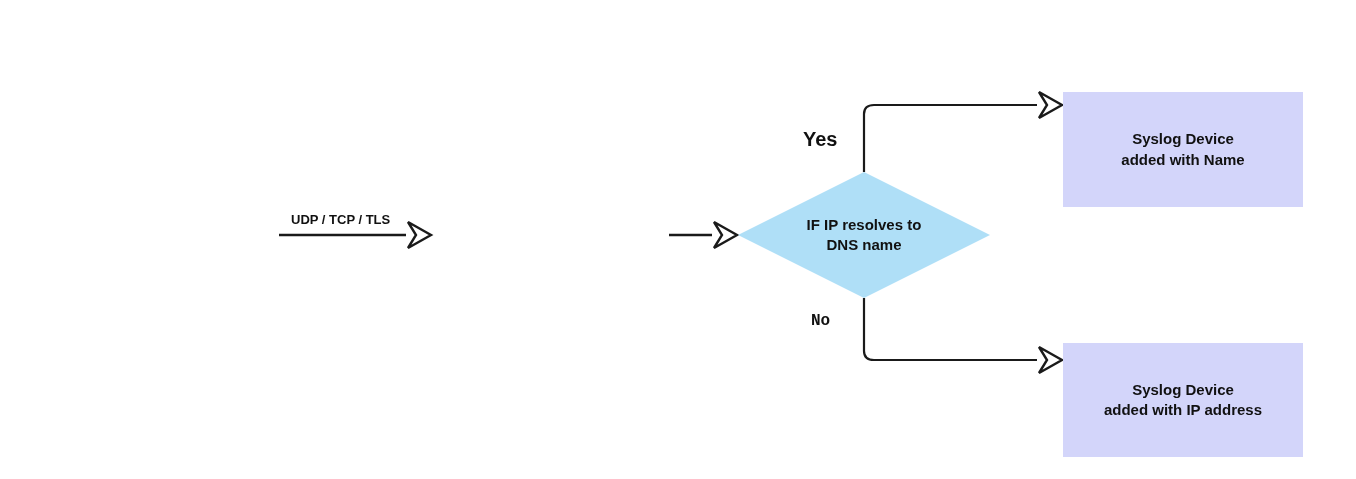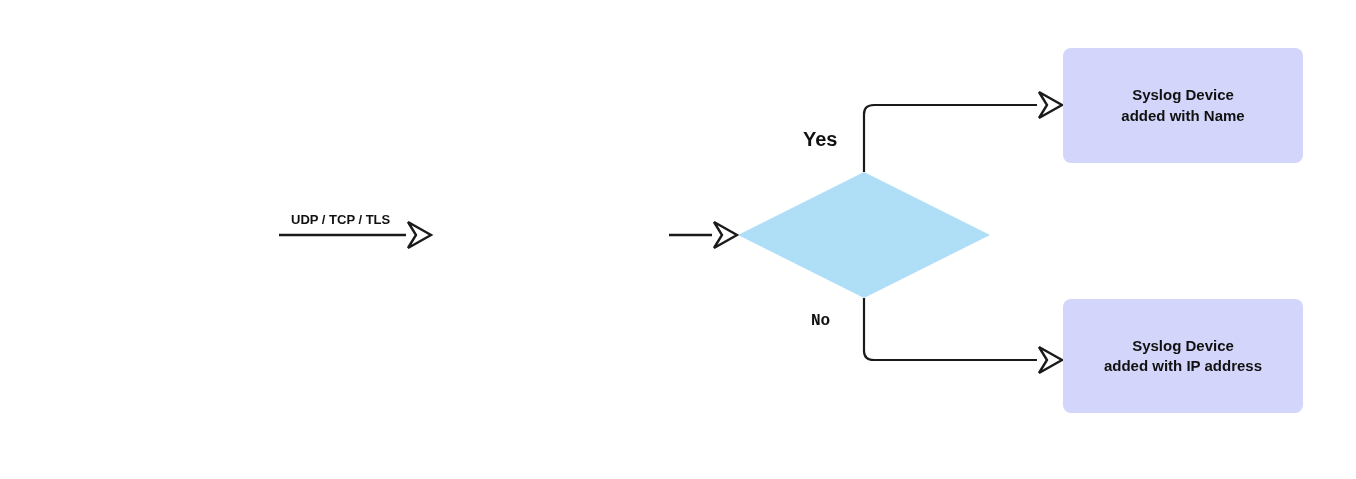--- a/index.html
+++ b/index.html
@@ -79,21 +79,22 @@
   .decision-text {
     position: relative;
     z-index: 2;
     font-size: 15px;
     width: 150px;
   }
   .terminal-node {
     width: 240px;
     background: #D3D5FA;
     font-size: 15px;
-    border-radius: 8px;
+    border-radius: 0;
+    margin-top: 44px;
   }
   .terminal-top {
     left: 1063px;
     top: 48px;
     height: 115px;
   }
   .terminal-bottom {
     left: 1063px;
     top: 299px;
     height: 114px;
@@ -146,20 +147,22 @@
     <g>
       <path d="M 864 298 L 864 351 Q 864 360 874 360 L 1037 360" fill="none" stroke="#1a1a1a" stroke-width="2.2" stroke-linecap="butt"></path>
       <path d="M 1039 347 L 1062 360 L 1039 373 L 1047 360 Z" fill="#ffffff" stroke="#1a1a1a" stroke-width="2.4" stroke-linejoin="miter"></path>
     </g>
   </svg>
 
 
 
   <div class="node decision-wrap">
     <div class="decision-shape"></div>
+    <span class="node-label decision-text">IF IP resolves to
+DNS name</span>
   </div>
 
   <div class="node terminal-node terminal-top">
     <span class="node-label">Syslog Device
 added with Name</span>
   </div>
 
   <div class="node terminal-node terminal-bottom">
     <span class="node-label">Syslog Device
 added with IP address</span>

